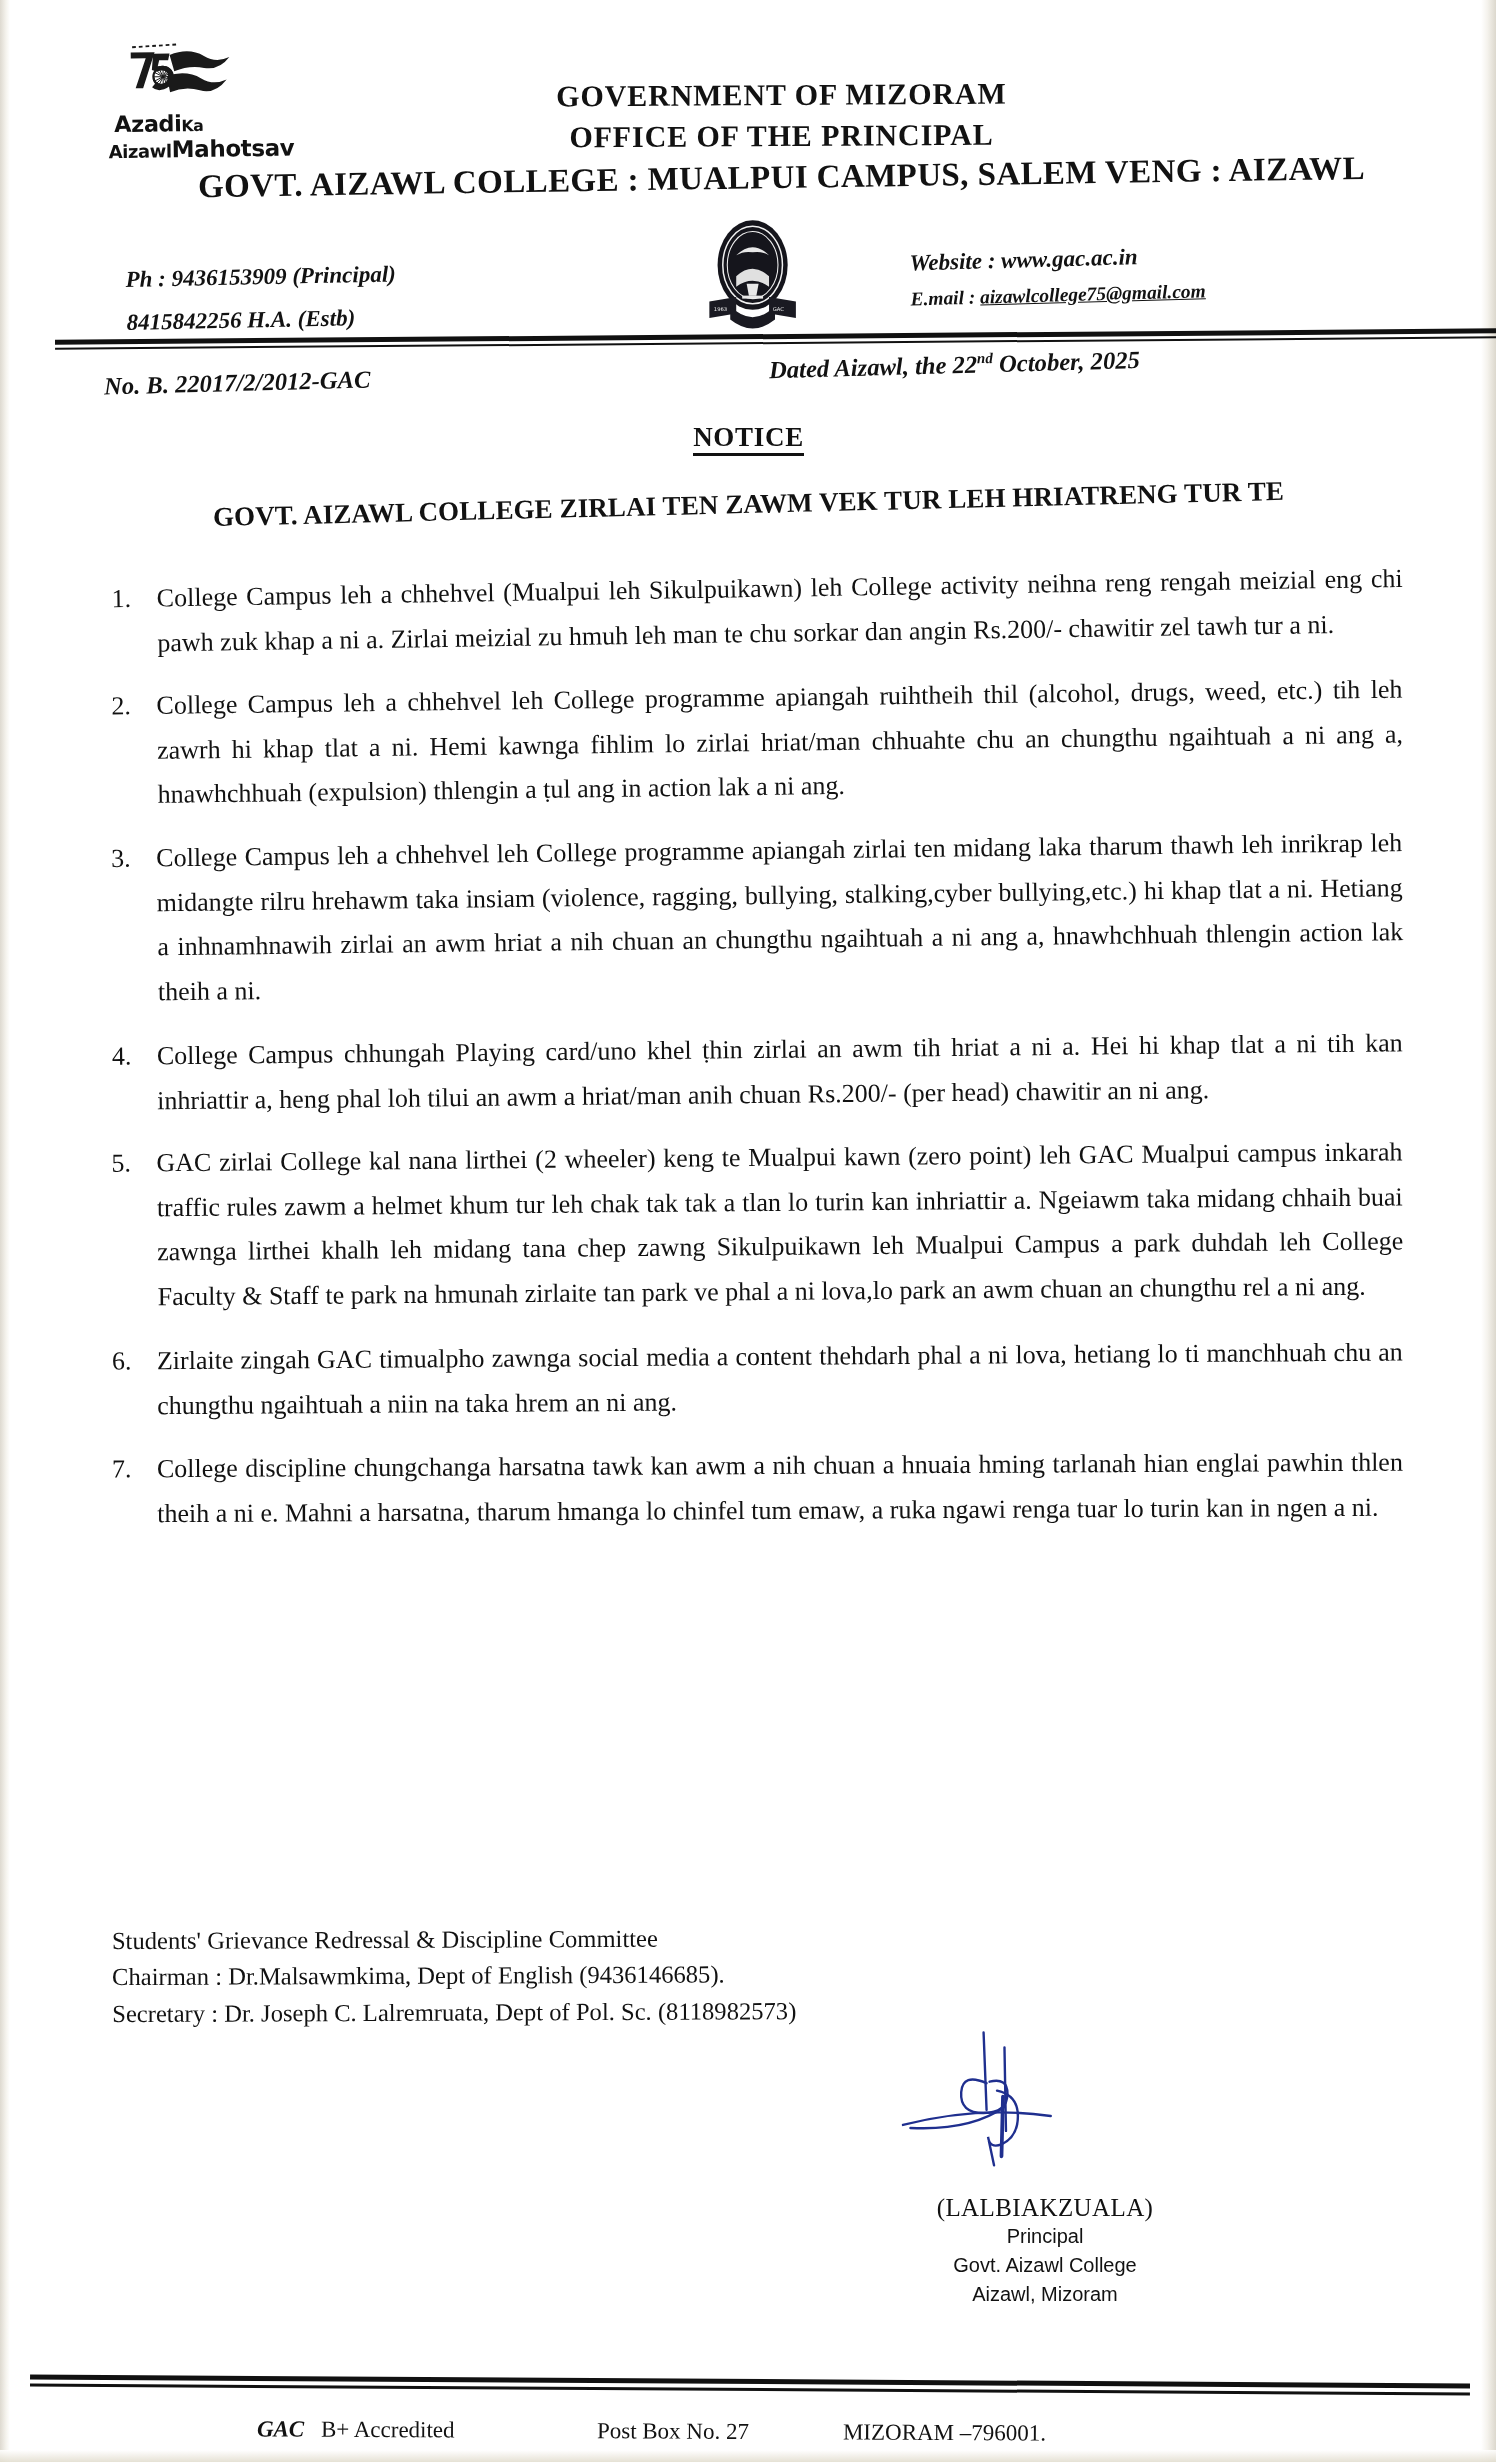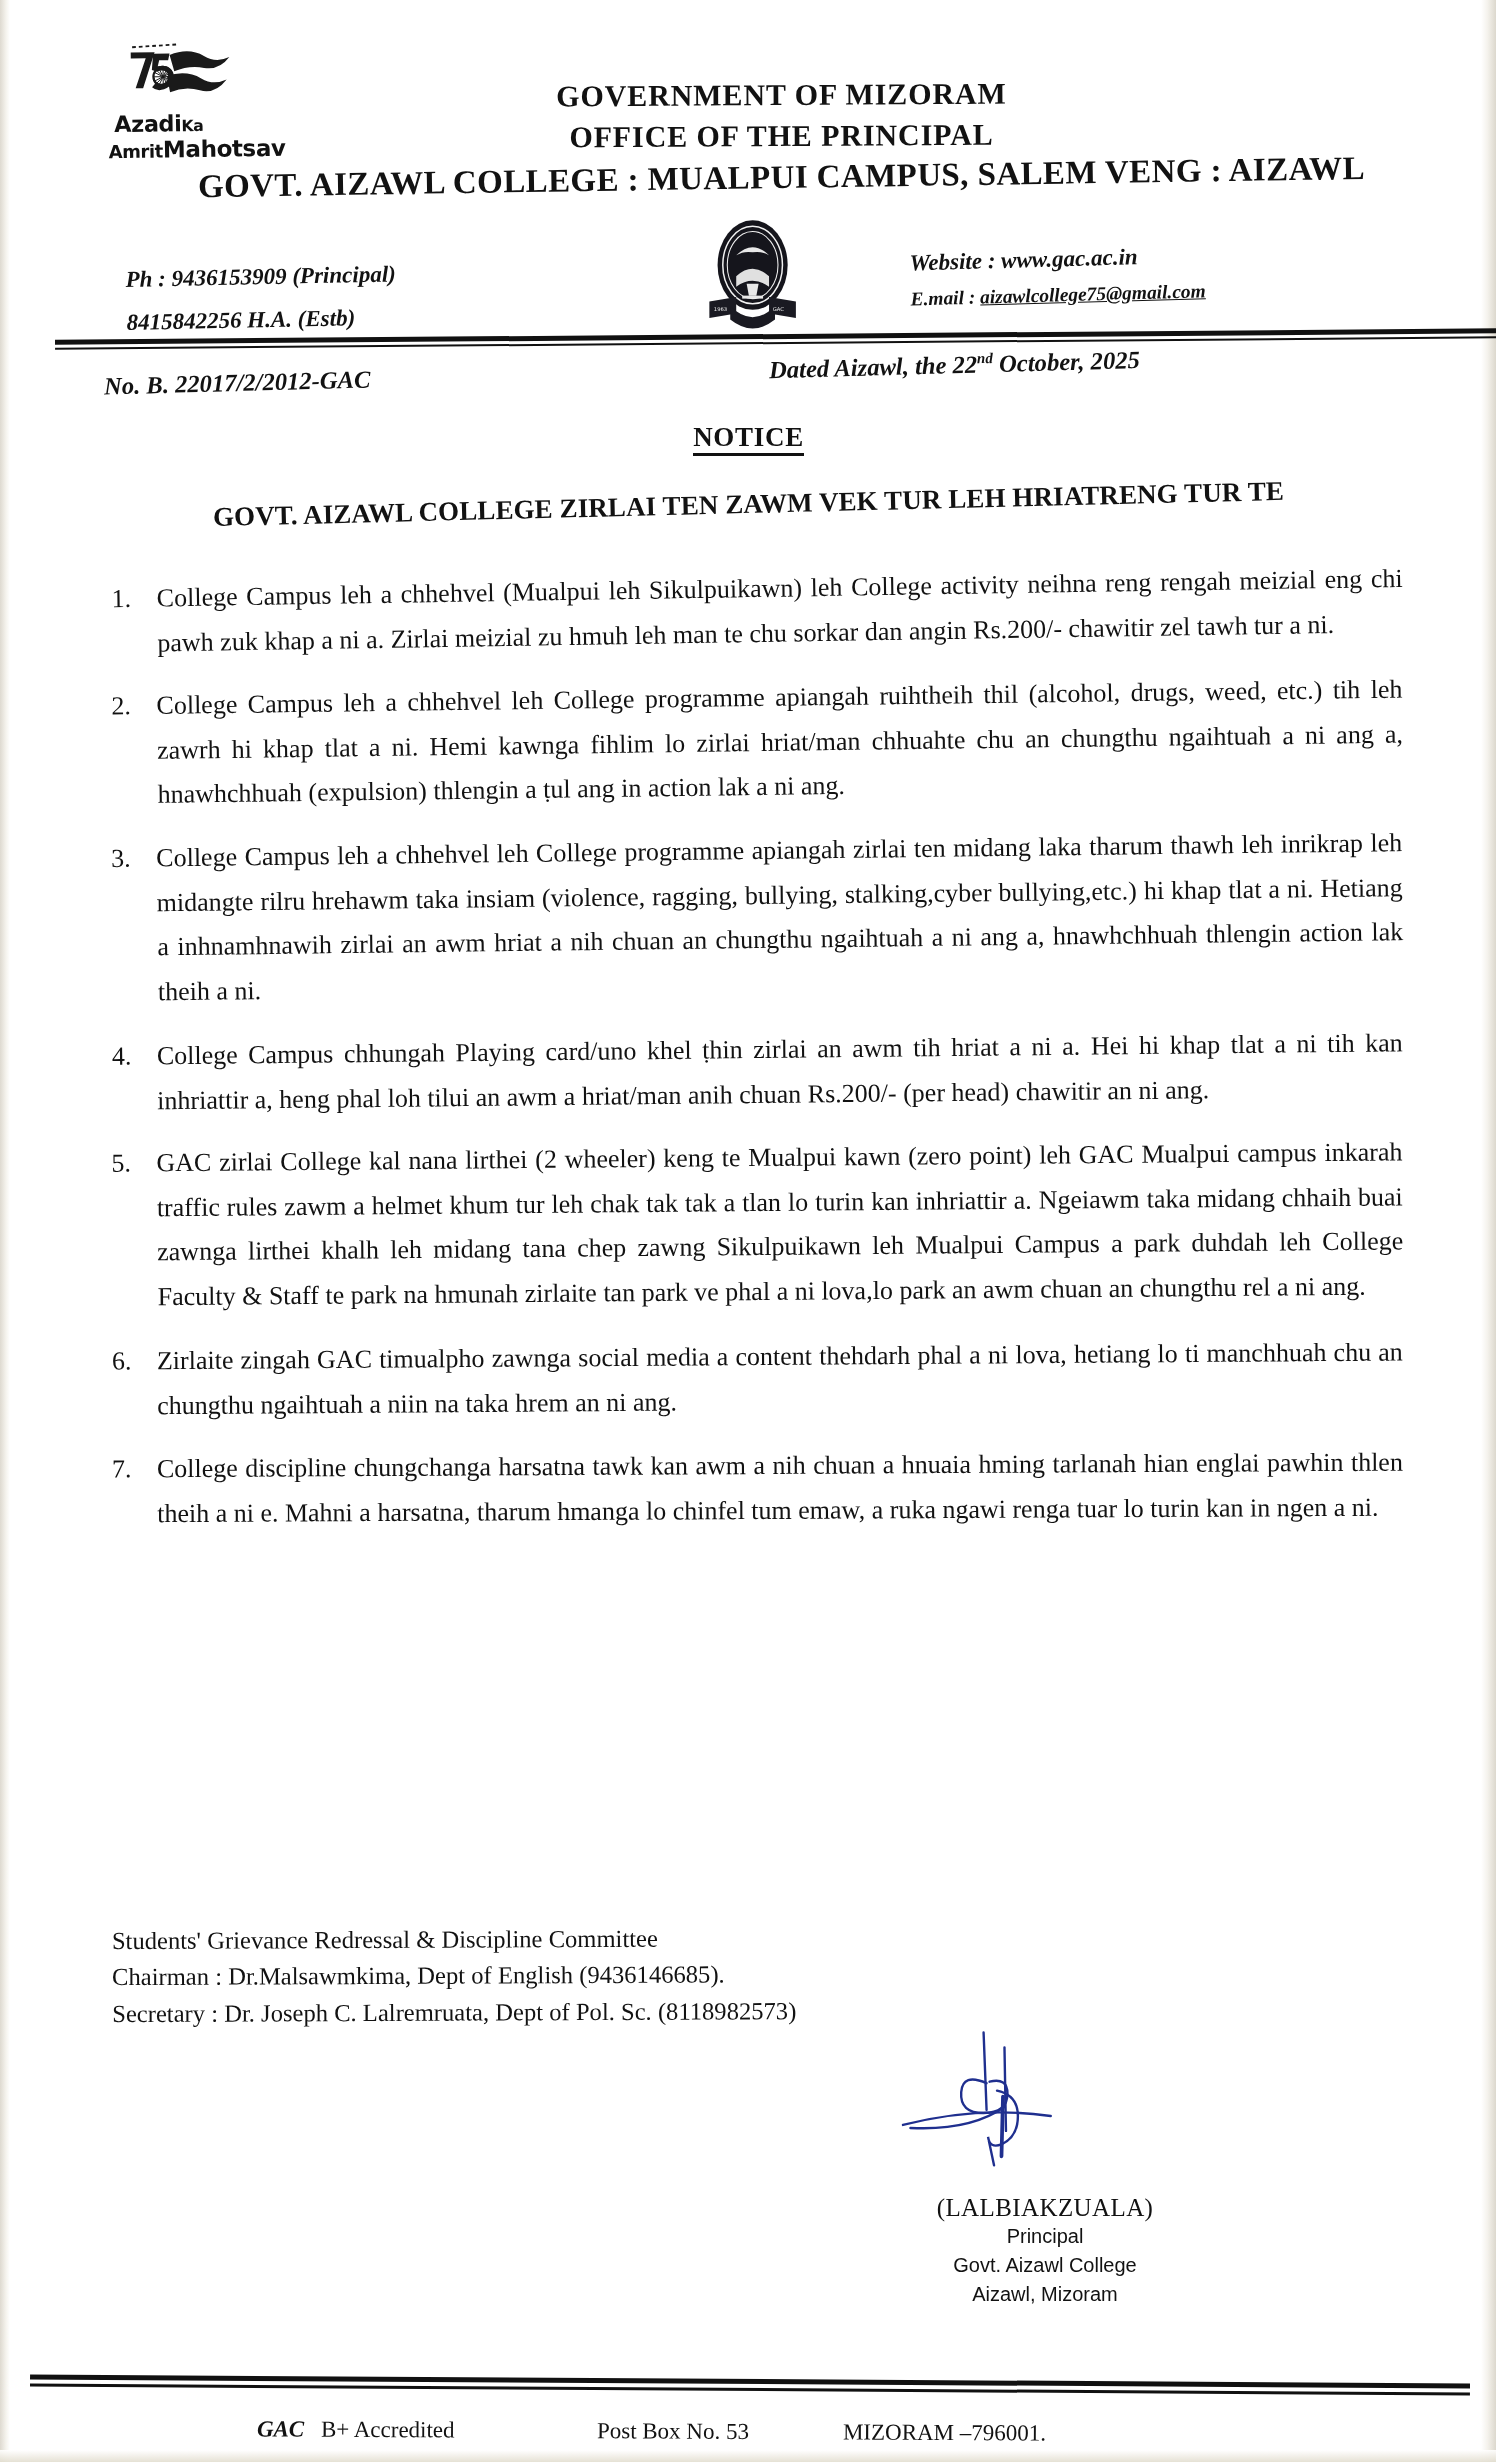--- a/index.html
+++ b/index.html
@@ -218,21 +218,21 @@
         <path d="M62 46 Q88 38 108 50 Q124 60 142 52 Q126 72 106 66 Q86 60 66 68 Z" fill="#1a1a1a"></path>
 
         <g stroke="#1a1a1a" stroke-width="2.4" stroke-dasharray="5 4">
           <line x1="16" y1="7" x2="78" y2="4"></line>
         </g>
       </svg>
       <div class="l1">
         <span>Azadi</span><span class="sm">Ka</span>
       </div>
       <div class="l2">
-        <span>Amrit</span><span class="big">Mahotsav</span>
+        <span>Aizawl</span><span class="big">Mahotsav</span>
       </div>
     </div>
 
     <div class="gov-title">GOVERNMENT OF MIZORAM</div>
     <div class="office-title">OFFICE OF THE PRINCIPAL</div>
     <div class="college-title">GOVT. AIZAWL COLLEGE : MUALPUI CAMPUS, SALEM VENG : AIZAWL</div>
 
     <div class="contact-left">
       <div>Ph :  9436153909 (Principal)</div>
       <div>8415842256 H.A. (Estb)</div>
@@ -330,18 +330,18 @@
     <div class="sig-place">Aizawl, Mizoram</div>
   </div>
 
   <div class="footer-rule">
     <div class="r1"></div>
       <div class="r2"></div>
   </div>
   <div class="footer">
     <span class="f-gac">GAC</span>
     <span class="f-acc">B+ Accredited</span>
-    <span class="f-pb">Post Box No. 53</span>
+    <span class="f-pb">Post Box No. 27</span>
     <span class="f-pin">MIZORAM –796001.</span>
   </div>
 
 </div>
 
 
 </body></html>

